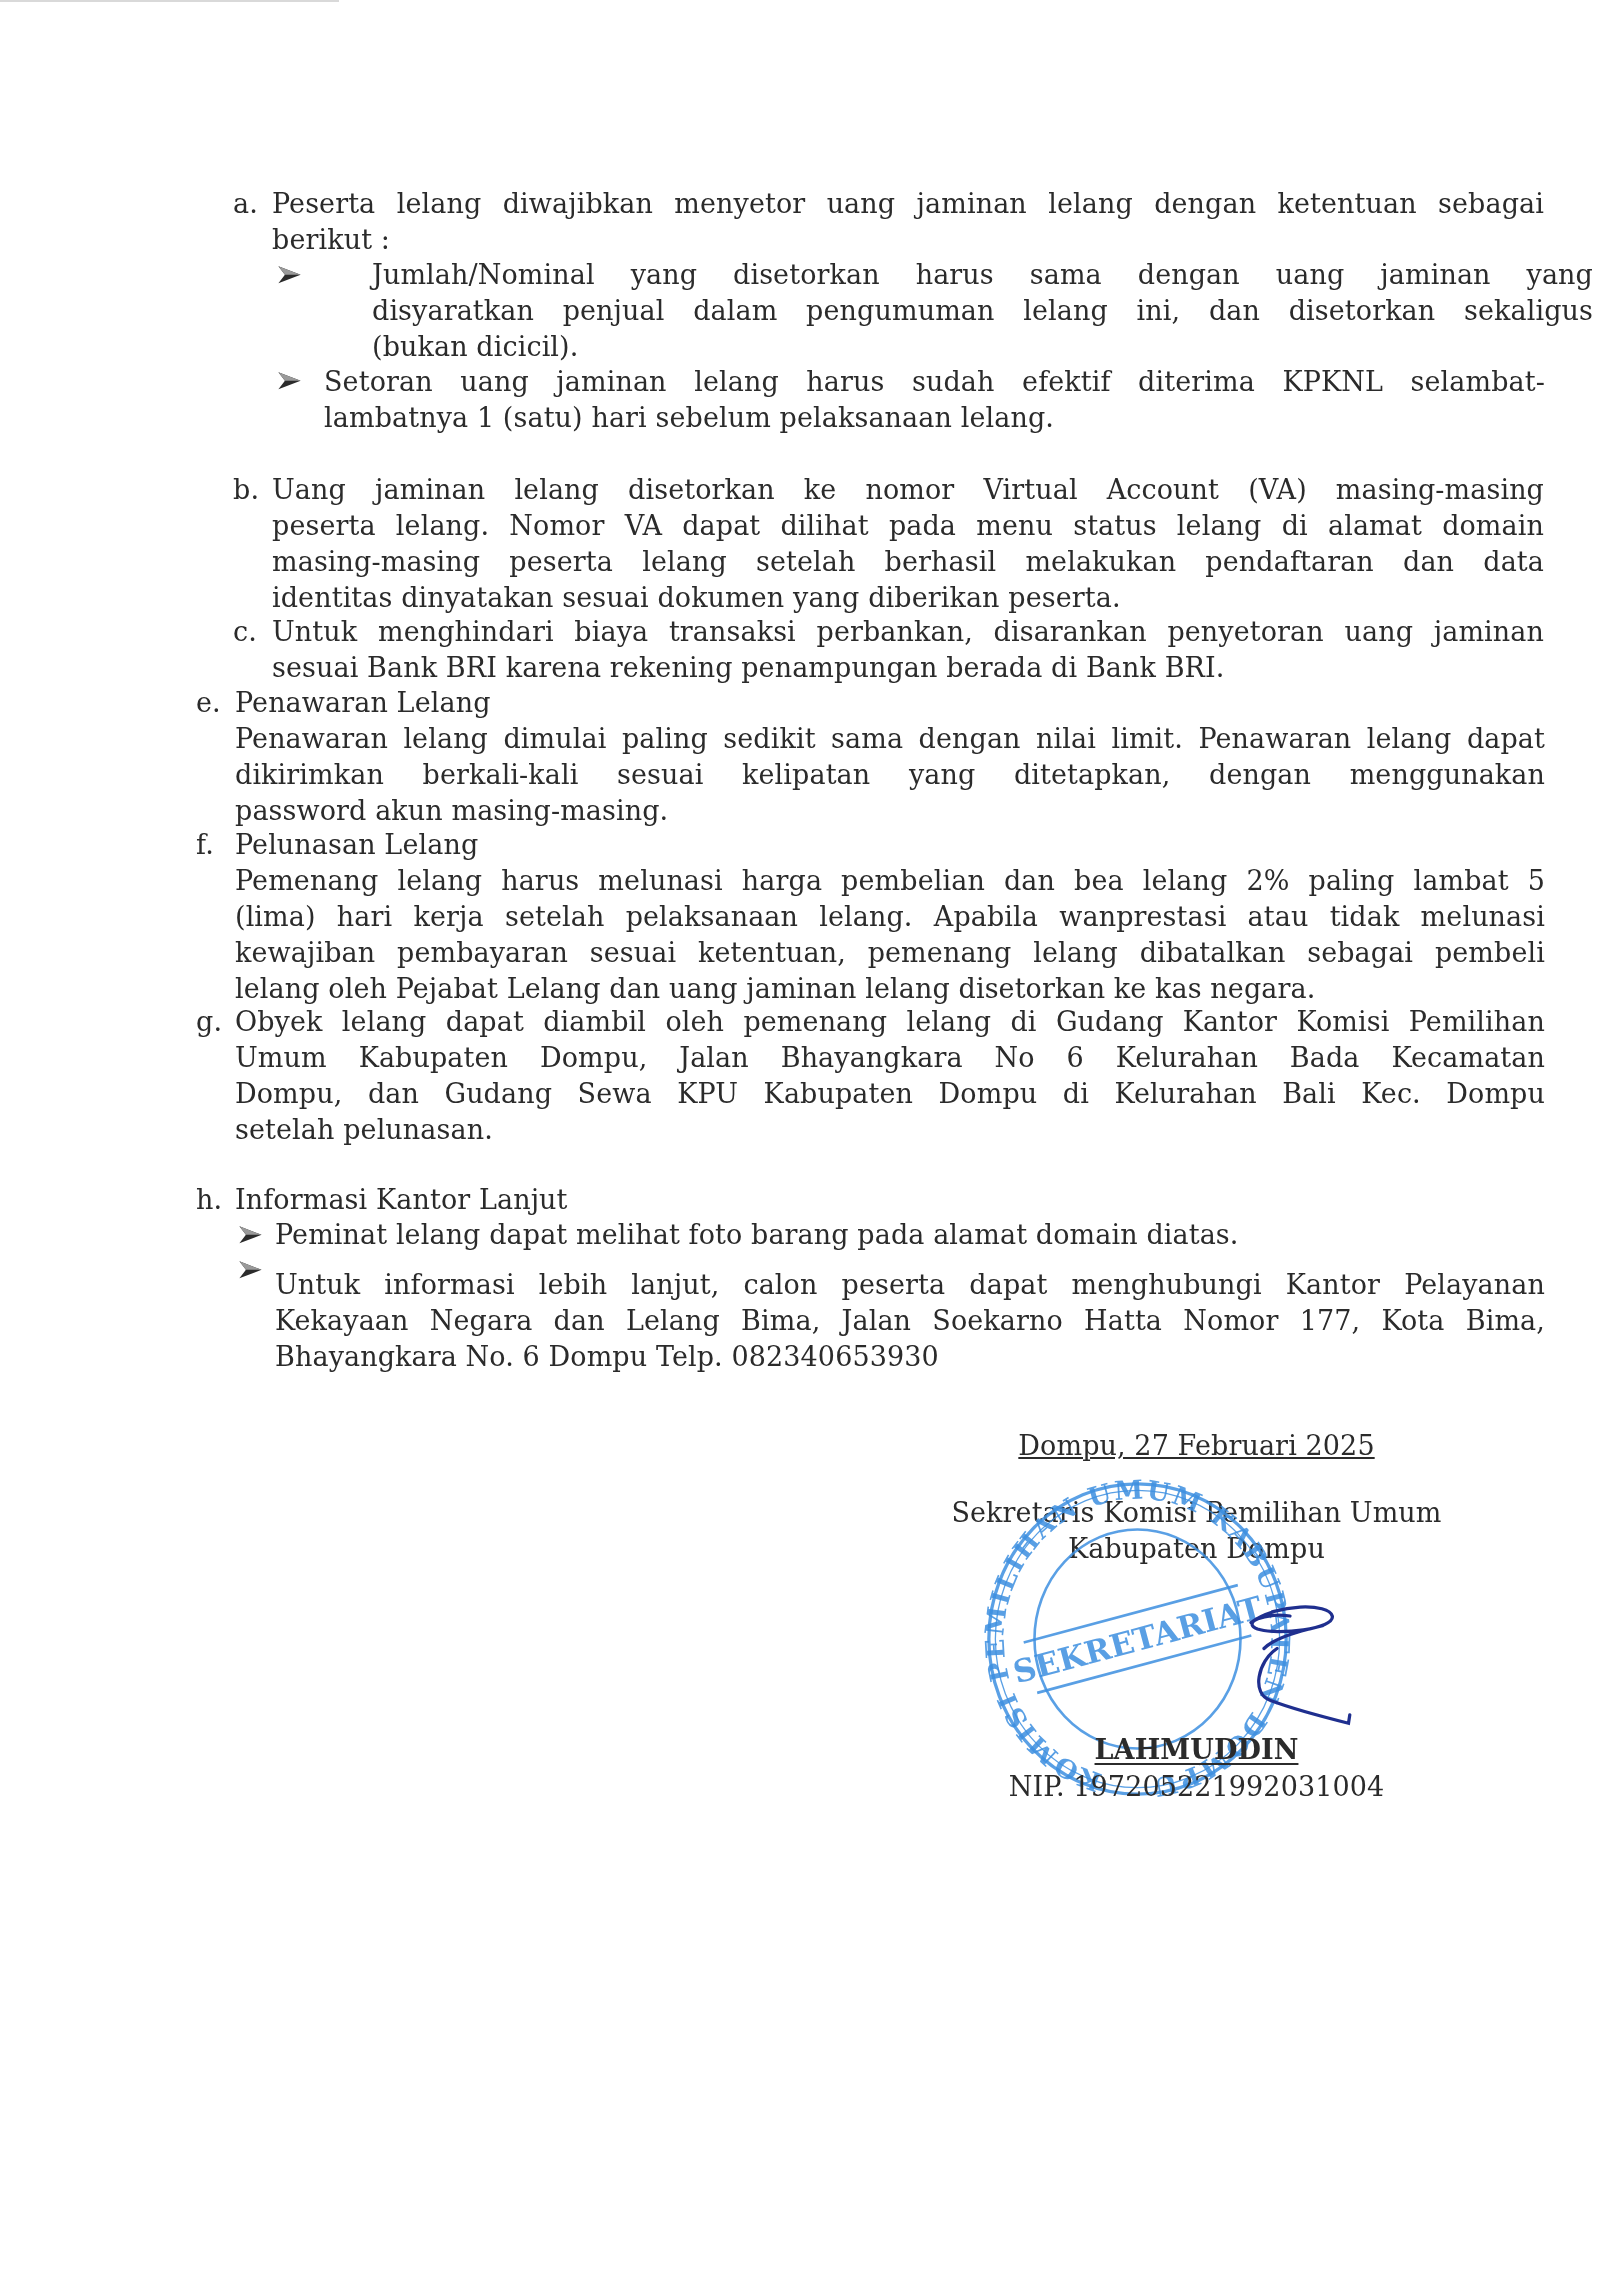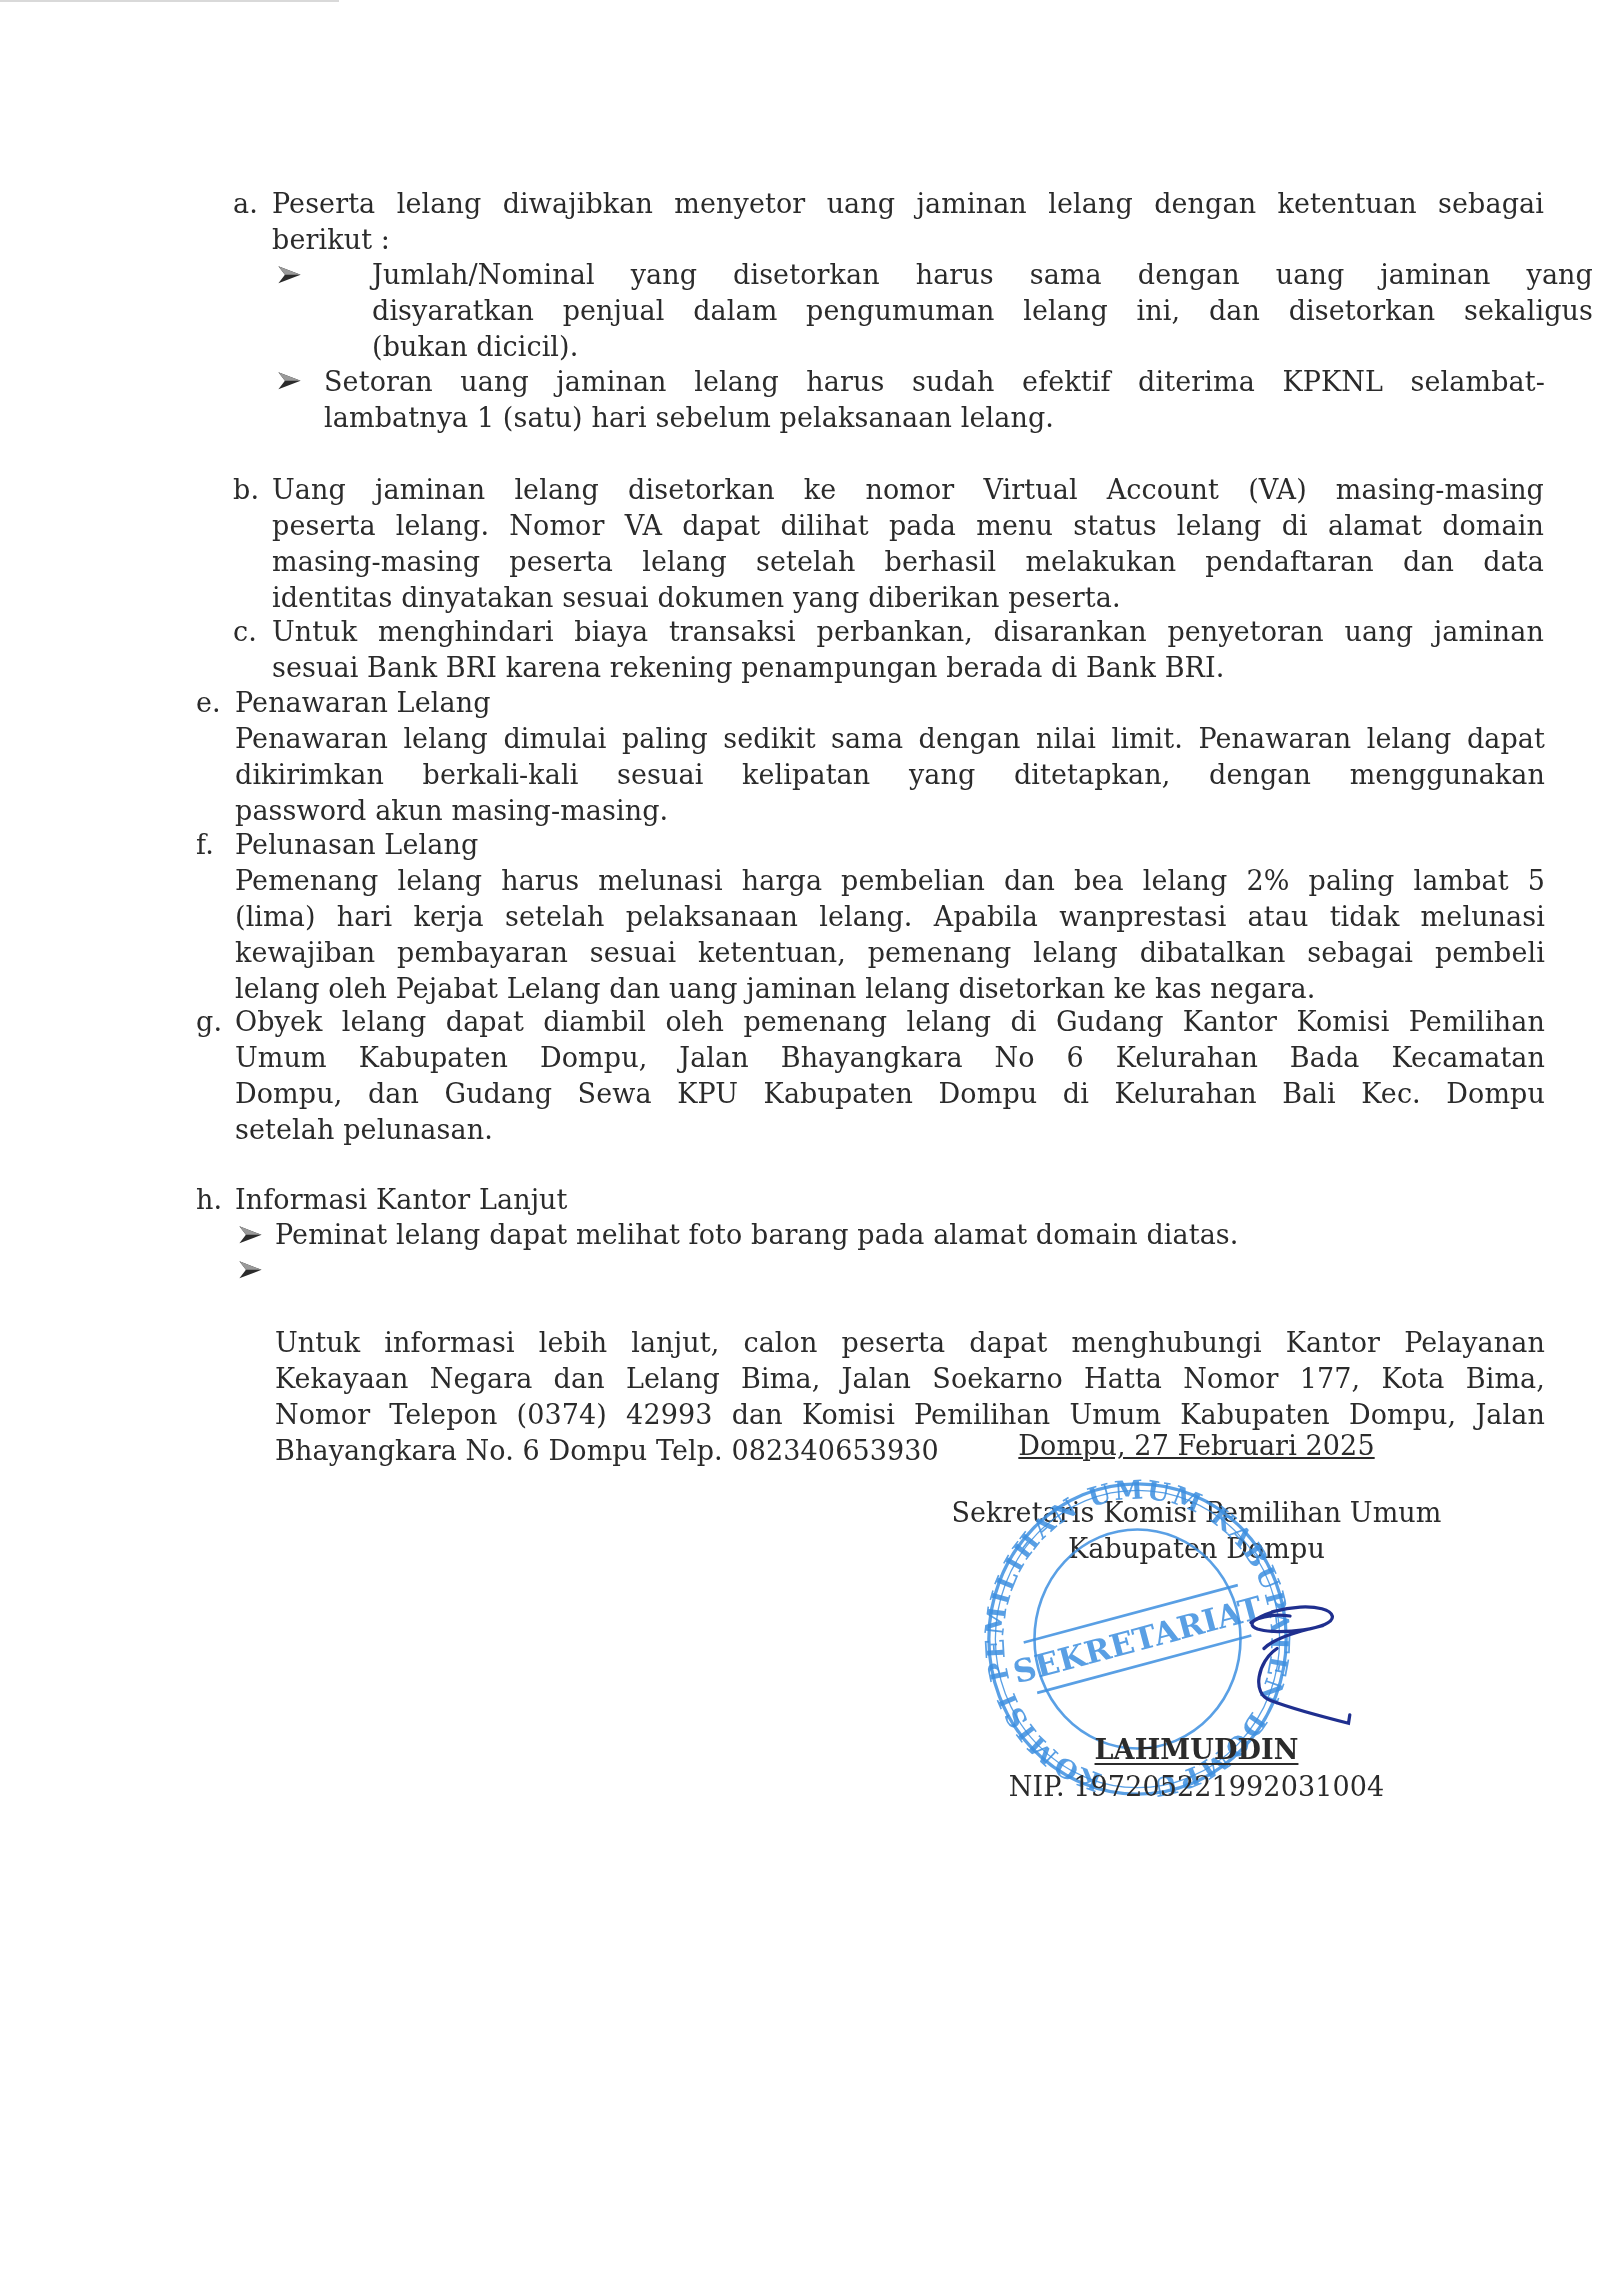--- a/index.html
+++ b/index.html
@@ -98,24 +98,23 @@
       <path d="M2 2 L36 15 L12 15 Z" fill="#9a9a9a"></path>
   </svg>
   <div class="block" style="left:275px; top:1217px; width:1270px;">
     <div class="nl">Peminat lelang dapat melihat foto barang pada alamat domain diatas.</div>
   </div>
 
   <svg class="arrow" style="left:238px; top:1260px;" viewBox="0 0 38 30">
     <path d="M2 2 L36 15 L2 28 L12 15 Z" fill="#2b2b2b"></path>
       <path d="M2 2 L36 15 L12 15 Z" fill="#9a9a9a"></path>
   </svg>
-  <div class="block" style="left:275px; top:1325px; width:1270px;">
+  <div class="block" style="left:275px; top:1267px; width:1270px;">
     <div class="j">Untuk informasi lebih lanjut, calon peserta dapat menghubungi Kantor Pelayanan</div>
     <div class="j">Kekayaan Negara dan Lelang Bima, Jalan Soekarno Hatta Nomor 177, Kota Bima,</div>
-    <div class="j">Nomor Telepon (0374) 42993 dan Komisi Pemilihan Umum Kabupaten Dompu, Jalan</div>
     <div class="nl">Bhayangkara No. 6 Dompu Telp. 082340653930</div>
   </div>
 
   <div class="sig" style="top:1428px;text-decoration:underline;">Dompu, 27 Februari 2025</div>
   <div class="sig" style="top:1495px;">Sekretaris Komisi Pemilihan Umum</div>
   <div class="sig" style="top:1531px;">Kabupaten Dompu</div>
 
   <svg class="stamp" viewBox="0 0 480 500" style="font-size:42px">
     <defs>
       <path id="stampArc" d="M 240 465 A 205 215 0 1 1 240.1 465"></path>

